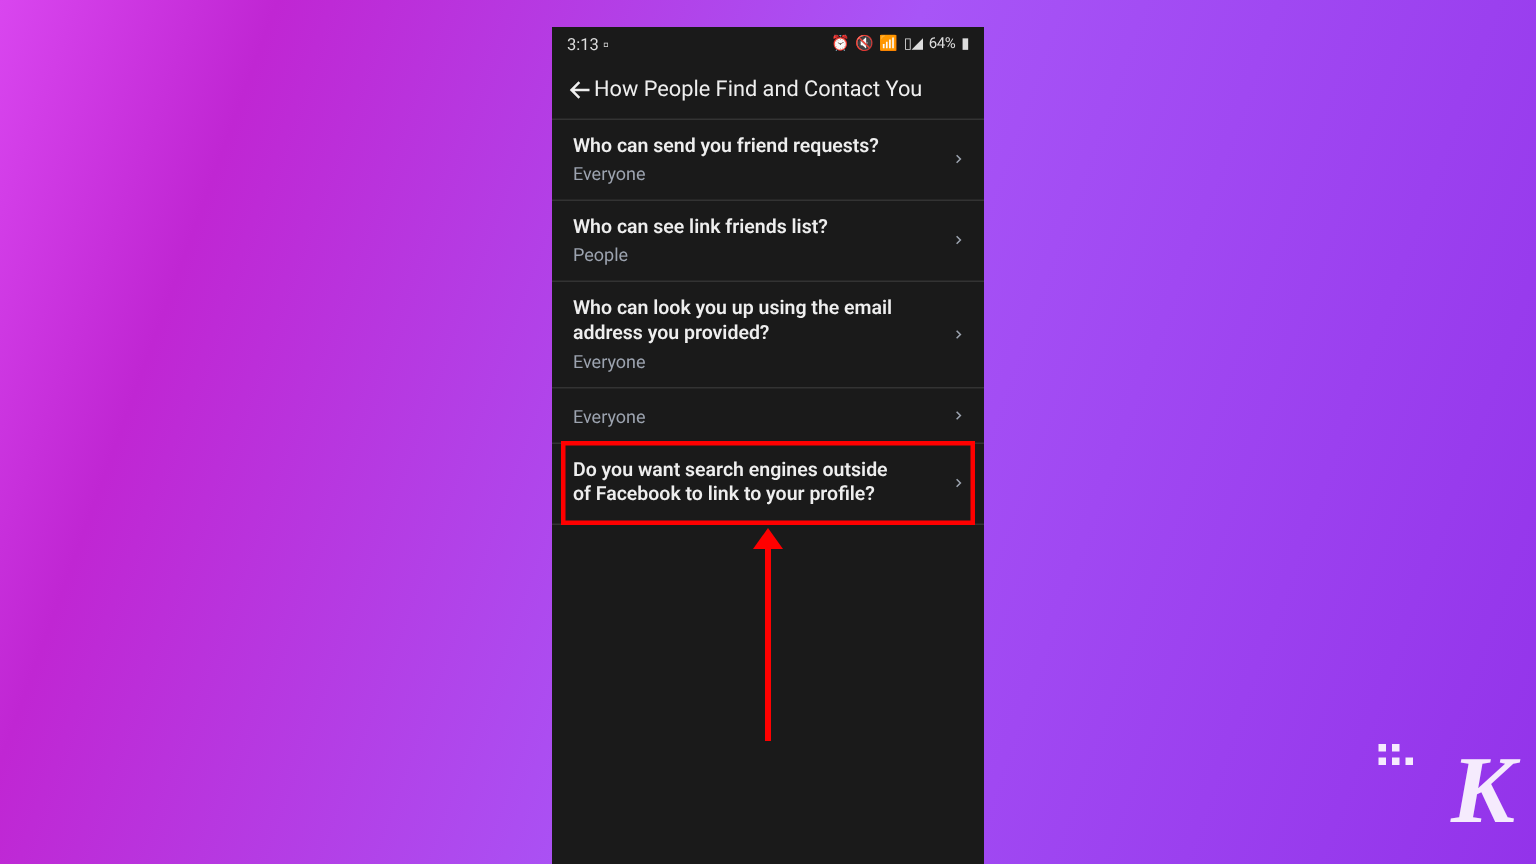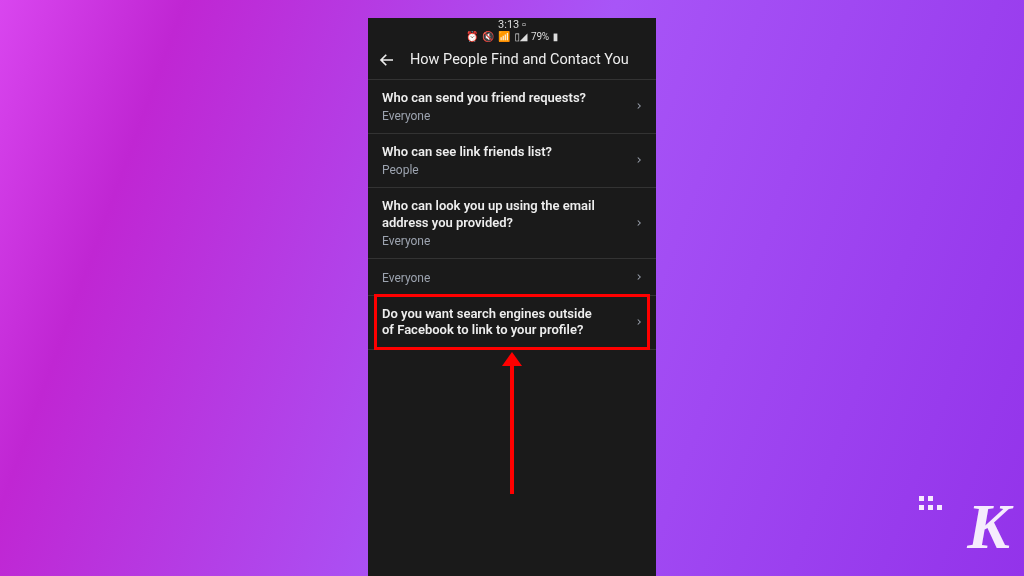--- a/index.html
+++ b/index.html
@@ -24,28 +24,26 @@
       color: #e5e5e5;
     }
     .status-bar {
       height: 22px;
       display: flex;
       justify-content: space-between;
       align-items: center;
       padding: 0 10px;
       font-size: 11px;
       color: #ddd;
-      flex-direction: column;
     }
     .status-right { display: flex; gap: 4px; align-items: center; font-size: 10px; letter-spacing: -0.3px; }
     .app-header {
       height: 40px;
       display: flex;
       align-items: center;
-      gap: 14px;
       padding: 0 10px;
       border-bottom: 1px solid #333;
     }
     .back-btn { width: 18px; height: 18px; display:flex; align-items:center; justify-content:center; cursor:pointer; }
     .app-header-title { font-size: 14.5px; color: #eee; font-weight: 400; }
     .settings-list { flex: 1; }
     .setting-item {
       display: flex;
       align-items: center;
       padding: 10px 12px 10px 14px;
@@ -108,21 +106,21 @@
   <div class="status-bar">
     <div>
       <span>3:13</span>
       <span> ▫</span>
     </div>
     <div class="status-right">
       <span>⏰</span>
       <span>🔇</span>
       <span>📶</span>
       <span>▯◢</span>
-      <span>79%</span>
+      <span>64%</span>
       <span>▮</span>
     </div>
   </div>
 
   <div class="app-header">
     <div class="back-btn">
       <svg viewBox="0 0 24 24" width="18" height="18" fill="none" stroke="#eee" stroke-width="2.2">
         <path d="M20 12H4M11 5l-7 7 7 7"></path>
       </svg>
     </div>

